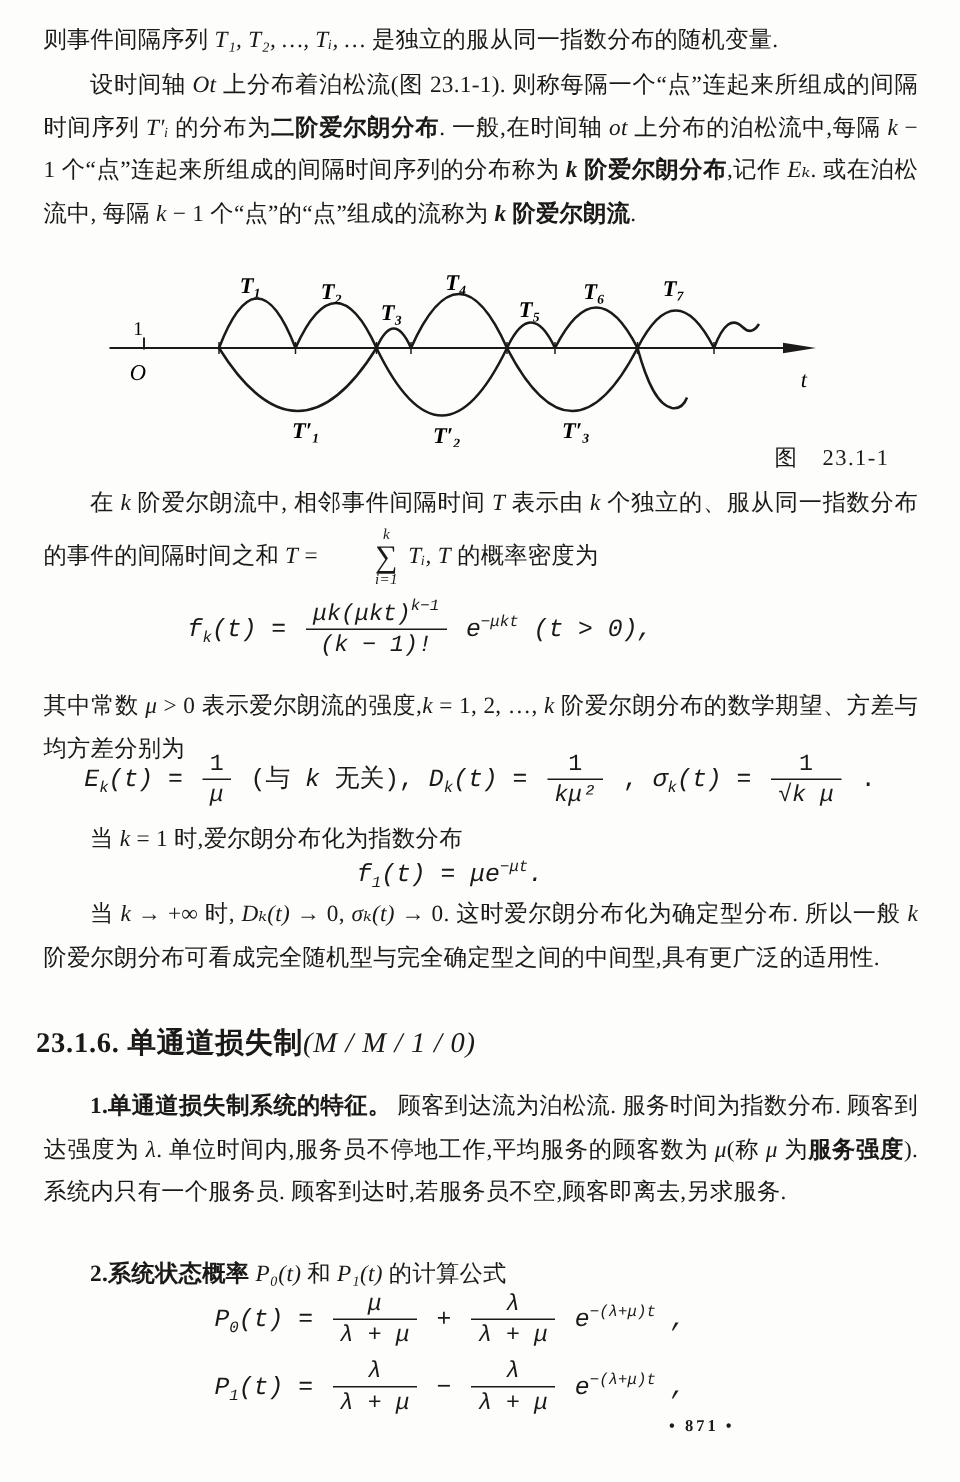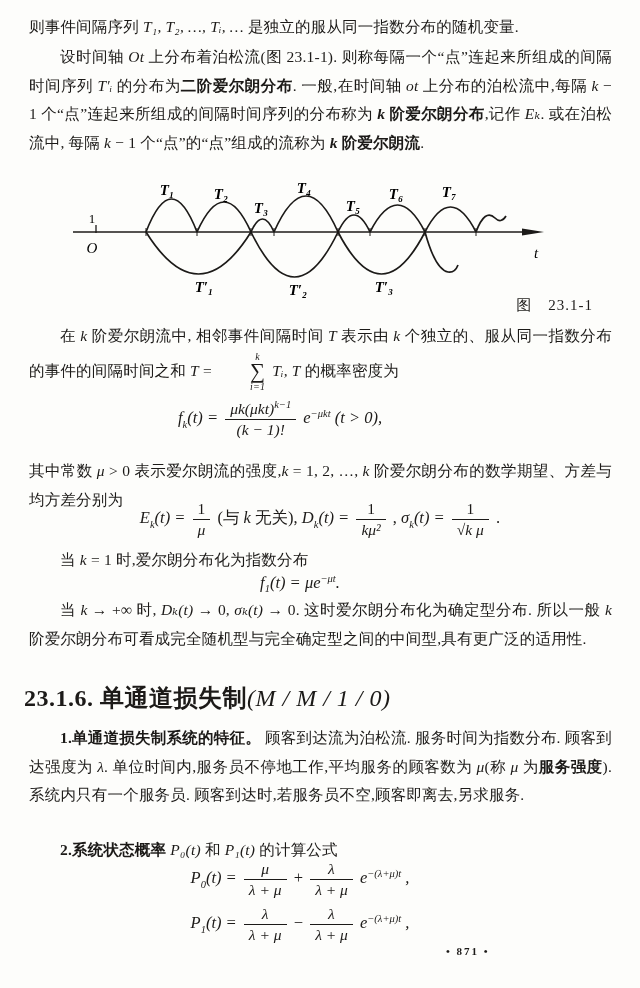--- a/index.html
+++ b/index.html
@@ -18,37 +18,38 @@
     letter-spacing:0.2px;
   }
   .indent{text-indent:2em;}
   .b{font-weight:bold;}
   .it{font-style:italic;}
   sup,sub{font-size:10.5px;line-height:0;}
   .formula{
     position:absolute;
     font-size:16.5px;
     text-align:center;
+    font-family:Liberation Mono, monospace;
   }
   .formula sup,.formula sub{font-style:italic;}
   .frac{
     display:inline-block;vertical-align:middle;
     text-align:center;margin:0 3px;font-size:15.5px;
   }
   .frac .num,.frac .den{display:block;padding:0 5px;line-height:1.3;}
   .frac .num{border-bottom:1.4px solid #1c1a18;}
   .sum{
     display:inline-flex;flex-direction:column;align-items:center;
     vertical-align:middle;line-height:1;margin:0 3px;
   }
   .sum .top,.sum .bot{font-size:10px;font-style:italic;line-height:1.1;}
   .sum .sigma{font-size:21px;line-height:0.95;}
   .heading{
     position:absolute;left:24px;width:590px;
-    font-size:24px;font-weight:bold;letter-spacing:0.5px;
+    font-size:19px;font-weight:bold;letter-spacing:0.5px;
   }
   .heading .it{font-weight:normal;}
   .caption{
     position:absolute;left:28px;width:565px;
     font-size:15px;text-align:right;letter-spacing:1px;
   }
   .footer{
     position:absolute;left:446px;top:945px;
     font-size:11px;font-weight:bold;letter-spacing:2px;
   }

